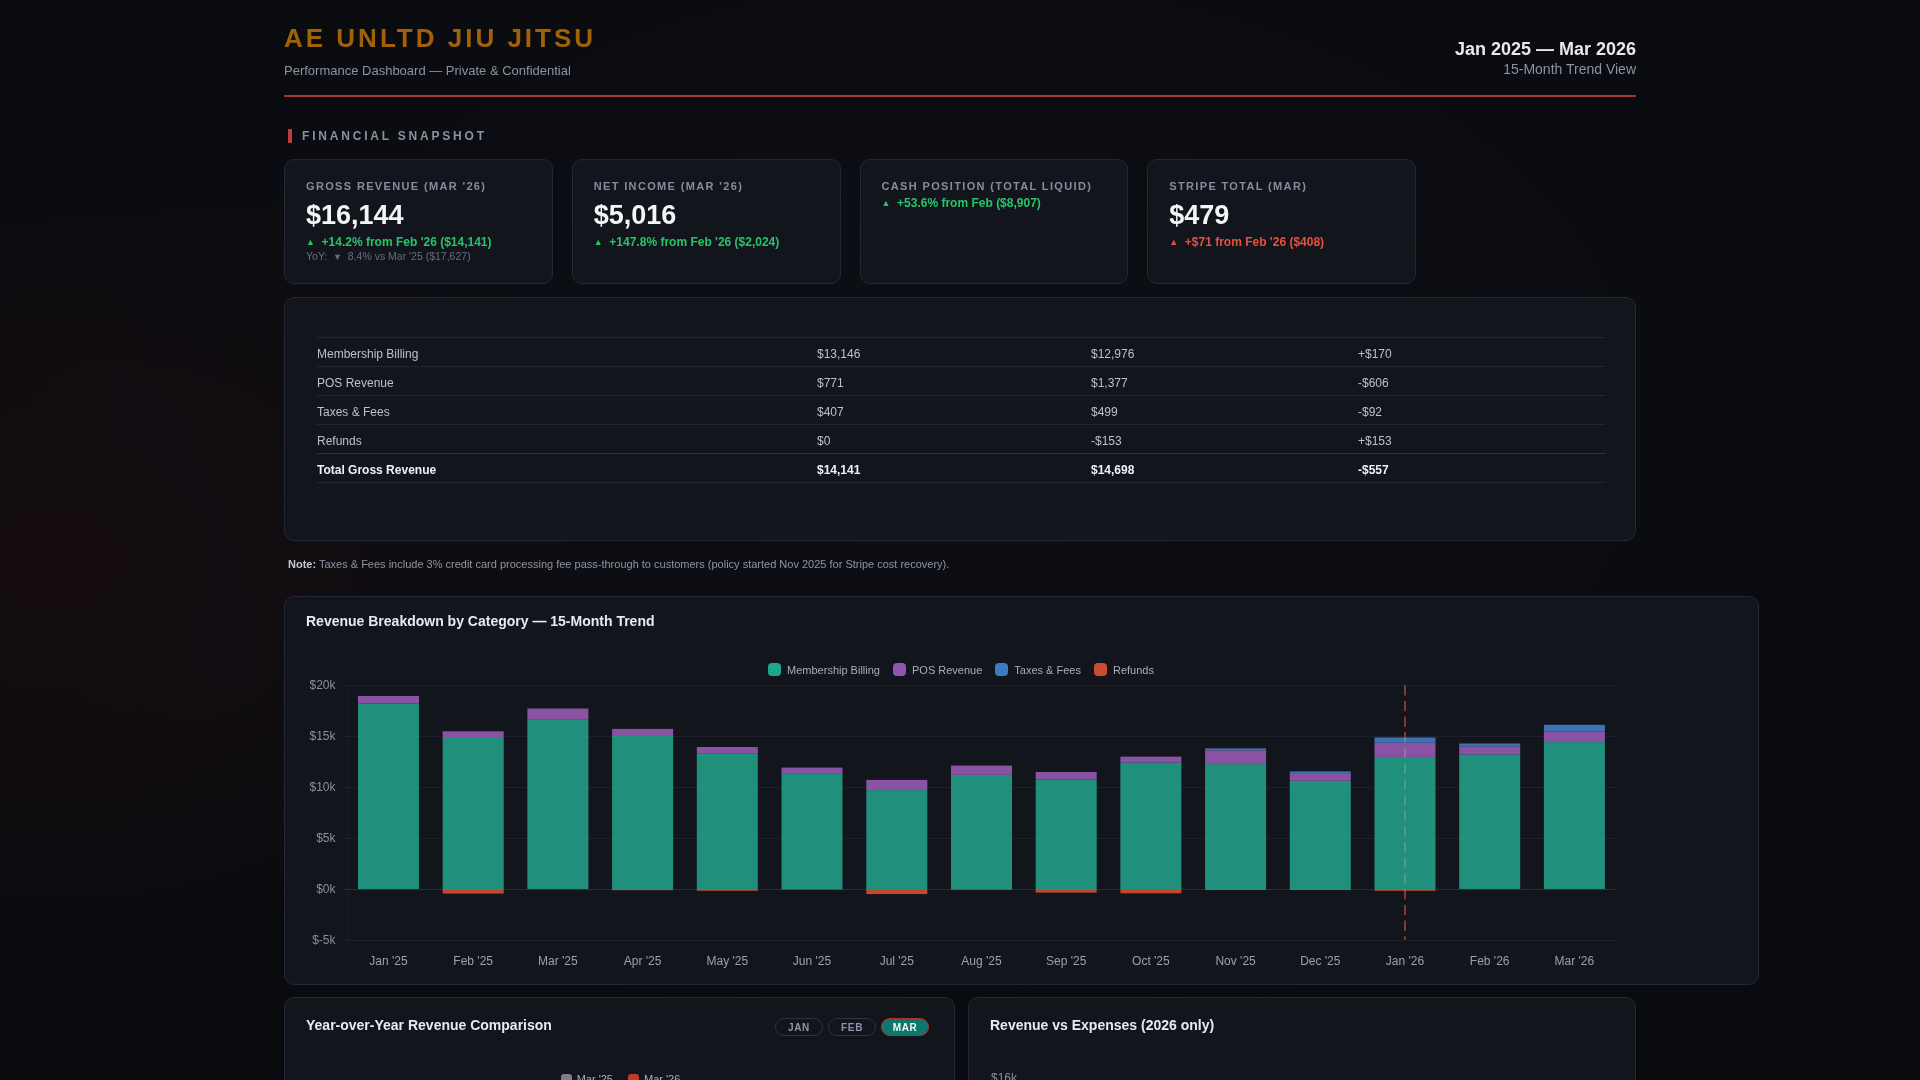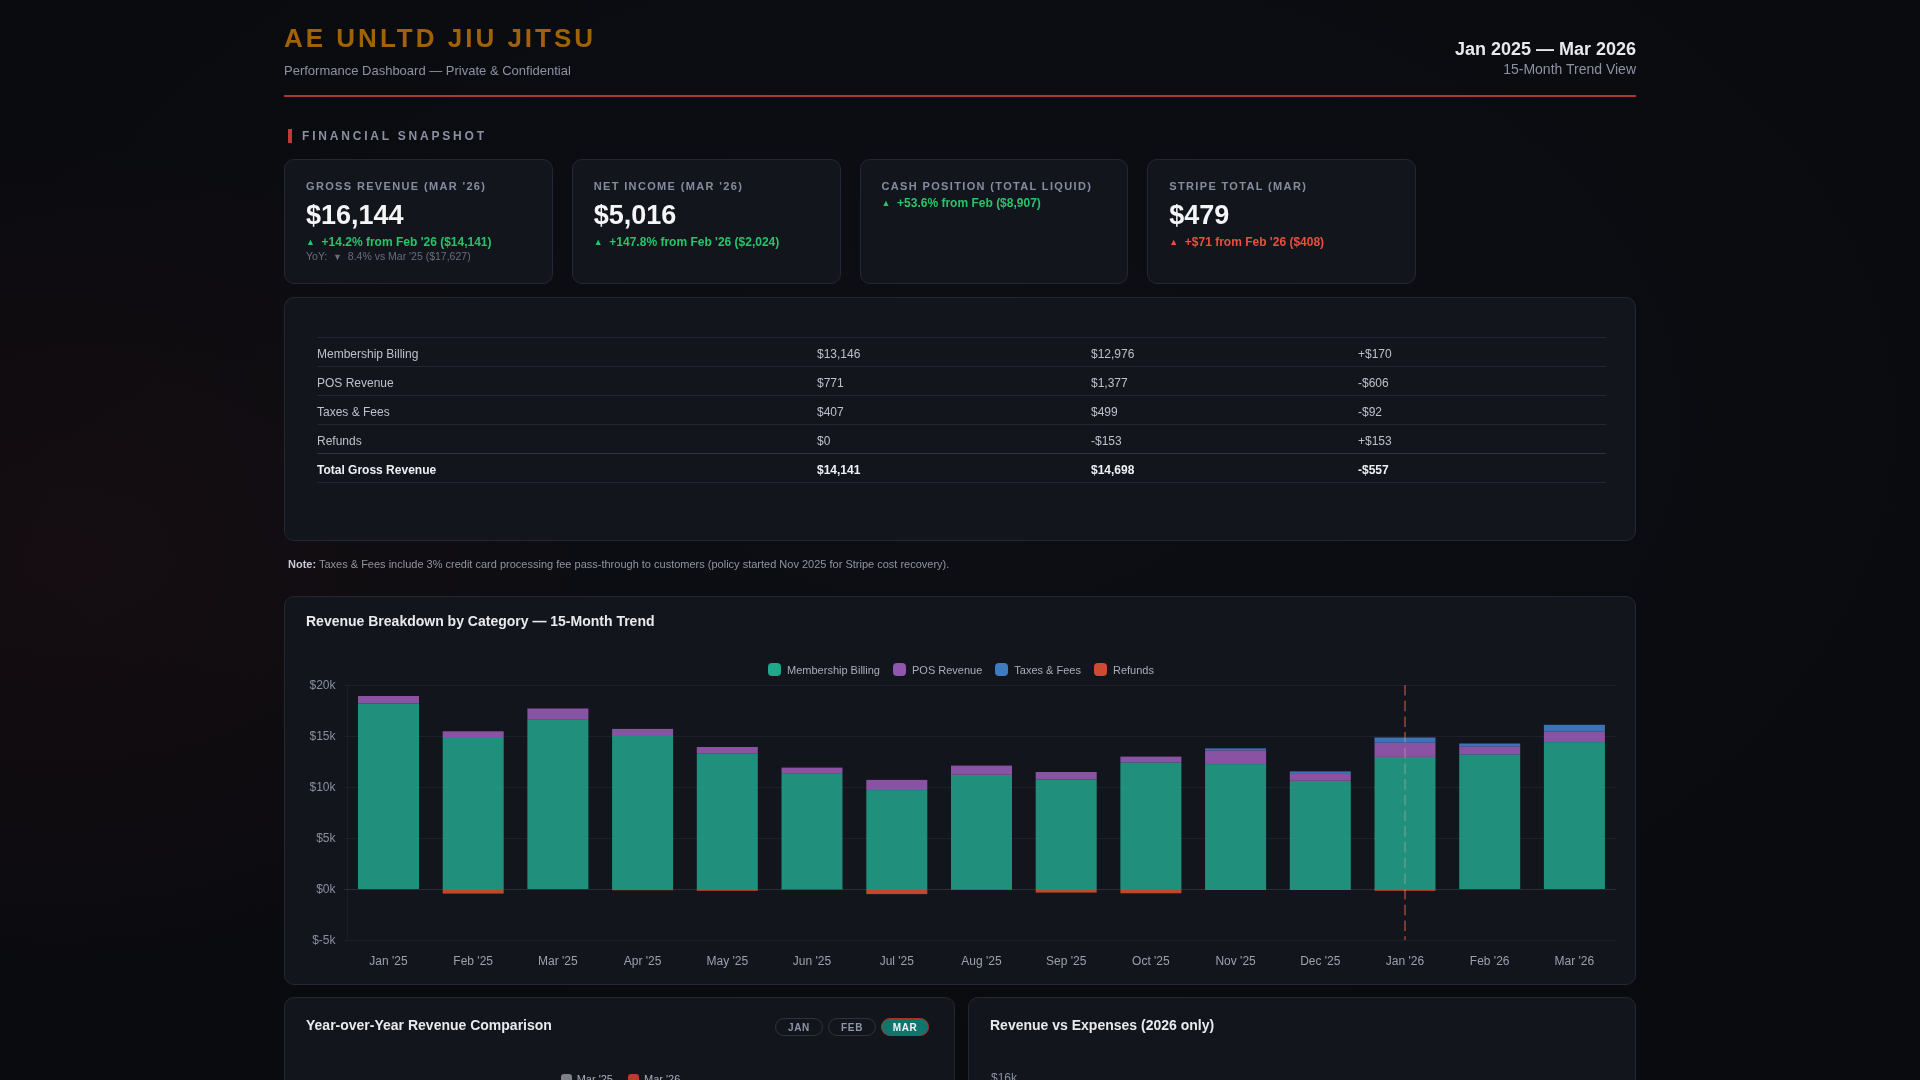--- a/index.html
+++ b/index.html
@@ -135,21 +135,21 @@
           <td>$14,141</td>
           <td>$14,698</td>
           <td>-$557</td>
         </tr>
   </tbody>
     </table>
 </div>
 
 <div class="abs note" style="left:288px; top:558px;"><b>Note:</b> Taxes &amp; Fees include 3% credit card processing fee pass-through to customers (policy started Nov 2025 for Stripe cost recovery).</div>
 
-<div class="abs card" style="left:284px; top:596px; width:1352px; height:389px;">
+<div class="abs card" style="left:284px; top:596px; width:1475px; height:389px;">
   <div class="abs cardtitle14" style="left:21px; top:16px;">Revenue Breakdown by Category — 15-Month Trend</div>
   <div class="abs legend" style="left:0; top:66px; width:1352px;">
     <div class="it"><span class="sw" style="background:#1fa78c"></span>Membership Billing</div>
     <div class="it"><span class="sw" style="background:#8f57ad"></span>POS Revenue</div>
     <div class="it"><span class="sw" style="background:#3e7cc1"></span>Taxes &amp; Fees</div>
     <div class="it"><span class="sw" style="background:#cd4b31"></span>Refunds</div>
   </div>
   <svg width="1352" height="389" viewBox="0 0 1352 389" style="position:absolute;top:0;left:0" font-family="Liberation Sans, sans-serif">
 <line x1="62.5" y1="88" x2="62.5" y2="343" stroke="#1b1e28" stroke-width="1"></line>
 <line x1="59" y1="88.5" x2="1331" y2="88.5" stroke="#1d202b" stroke-width="1"></line>

